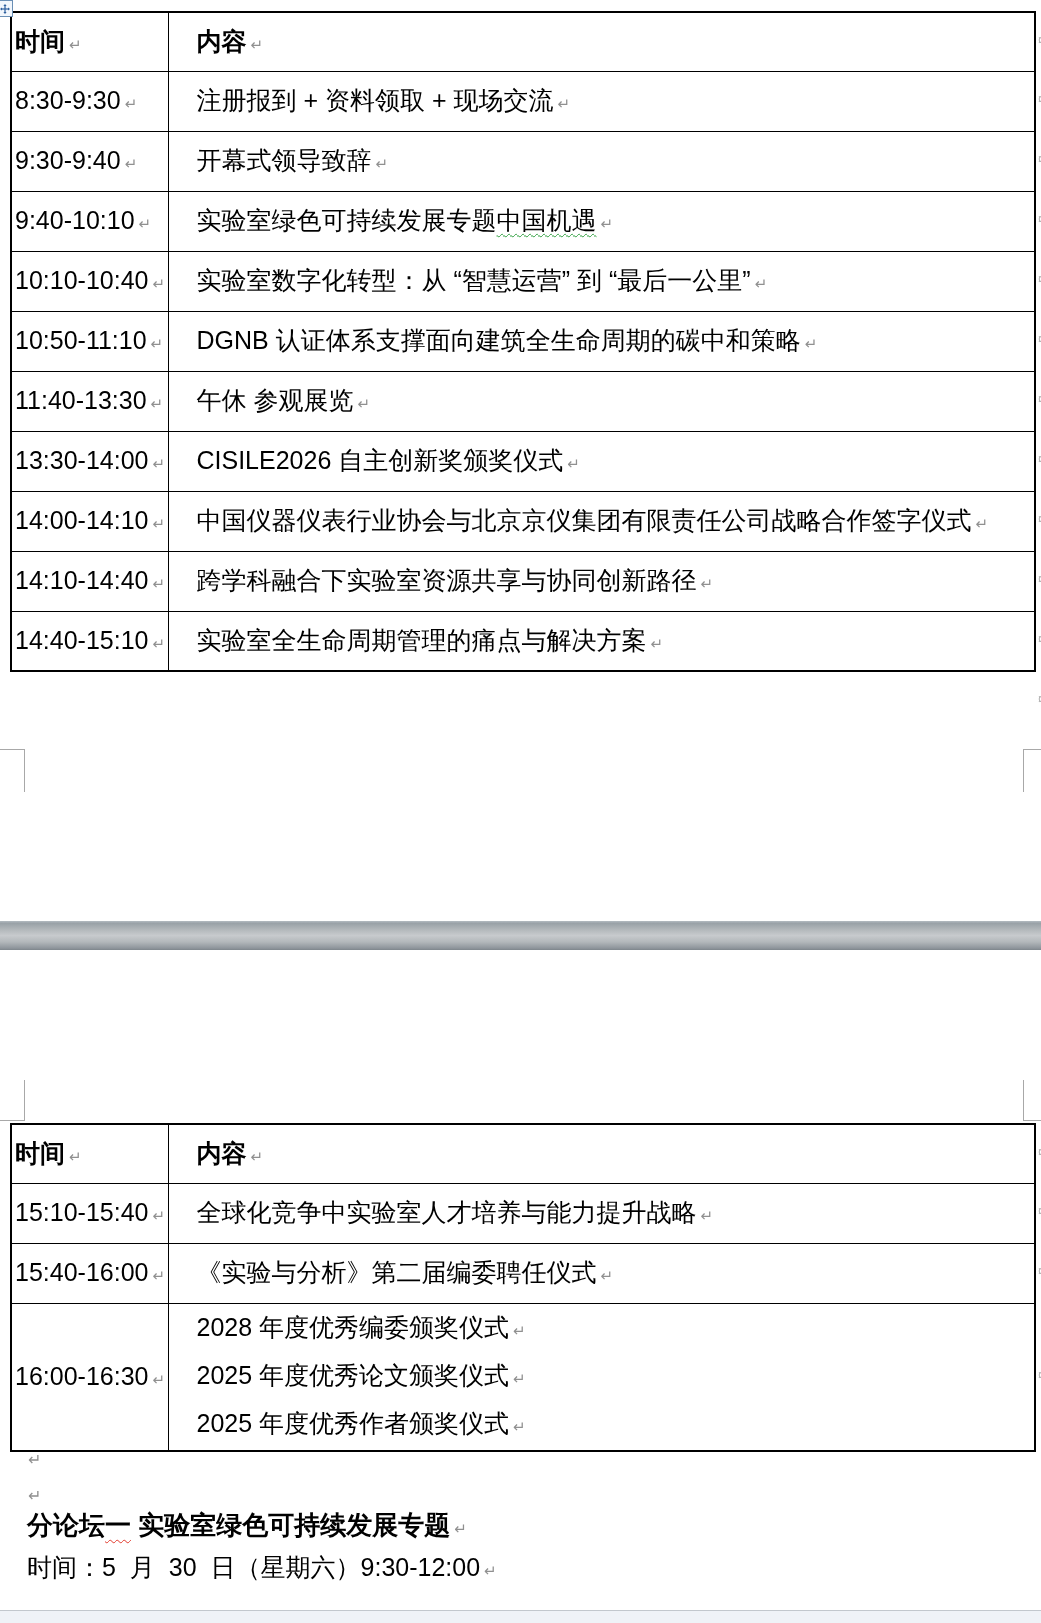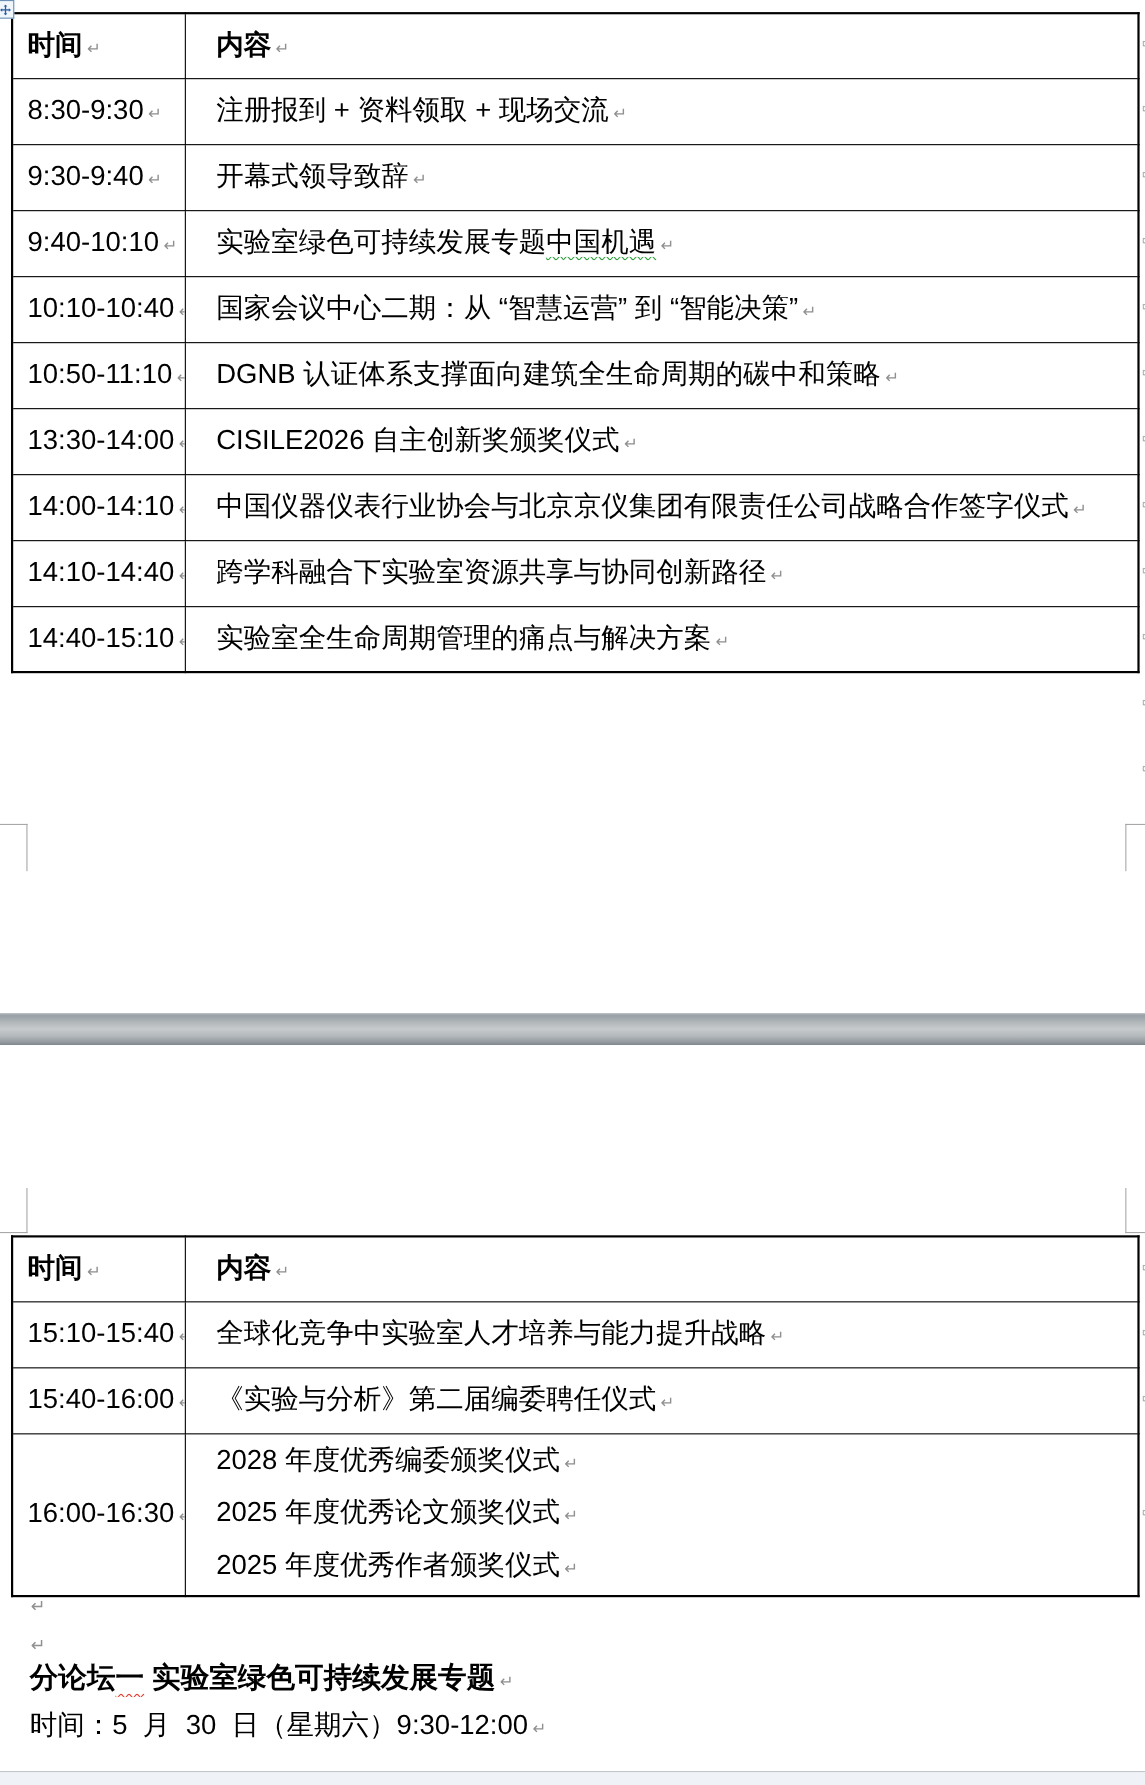--- a/index.html
+++ b/index.html
@@ -16,21 +16,21 @@
   #table1{top:11px}
   #table2{top:1123px}
   .doc-table{border:2.5px solid #000}
   .doc-table th,.doc-table td{border:1.5px solid #000;vertical-align:middle;overflow:hidden}
   .doc-table tr{height:60px}
   .doc-table tr.hdr{height:59px}
   .doc-table tr.tall{height:136px}
   col.c-time{width:157px}
   th{font-weight:bold;text-align:left}
   th,td{font-size:25px;line-height:1.25}
-  .cell-time{padding-left:13px;white-space:nowrap}
+  .cell-time{padding-left:3px;white-space:nowrap}
   .cell-content{padding-left:28px}
   .cell-line{line-height:45px;white-space:nowrap}
   
   .p-mark{color:#909090;font-size:15px;margin-left:4px;font-weight:normal}
   .eor{position:absolute;color:#ababab;font-size:12px;z-index:2}
   .wavy-green{text-decoration-line:underline;text-decoration-style:wavy;text-decoration-color:#2e9e3e;text-decoration-thickness:1px;text-underline-offset:4px}
   .wavy-red{text-decoration-line:underline;text-decoration-style:wavy;text-decoration-color:#e23b2e;text-decoration-thickness:1px;text-underline-offset:5px}
   
   #handle{
     position:absolute;left:-3px;top:0;width:14px;height:15px;
@@ -94,25 +94,29 @@
       <tr>
         <td class="cell-time"><span>9:30-9:40</span><span class="p-mark">↵</span></td>
         <td class="cell-content"><span>开幕式领导致辞</span><span class="p-mark">↵</span></td>
       </tr>
       <tr>
         <td class="cell-time"><span>9:40-10:10</span><span class="p-mark">↵</span></td>
         <td class="cell-content"><span>实验室绿色可持续发展专题</span><span class="wavy-green">中国机遇</span><span class="p-mark">↵</span></td>
       </tr>
       <tr>
         <td class="cell-time"><span>10:10-10:40</span><span class="p-mark">↵</span></td>
-        <td class="cell-content"><span>国家会议中心二期：从 “智慧运营” 到 “智能决策”</span><span class="p-mark">↵</span></td>
+        <td class="cell-content"><span>实验室数字化转型：从 “智慧运营” 到 “最后一公里”</span><span class="p-mark">↵</span></td>
       </tr>
       <tr>
         <td class="cell-time"><span>10:50-11:10</span><span class="p-mark">↵</span></td>
         <td class="cell-content"><span>DGNB 认证体系支撑面向建筑全生命周期的碳中和策略</span><span class="p-mark">↵</span></td>
+      </tr>
+      <tr>
+        <td class="cell-time"><span>11:40-13:30</span><span class="p-mark">↵</span></td>
+        <td class="cell-content"><span>午休 参观展览</span><span class="p-mark">↵</span></td>
       </tr>
       <tr>
         <td class="cell-time"><span>13:30-14:00</span><span class="p-mark">↵</span></td>
         <td class="cell-content"><span>CISILE2026 自主创新奖颁奖仪式</span><span class="p-mark">↵</span></td>
       </tr>
       <tr>
         <td class="cell-time"><span>14:00-14:10</span><span class="p-mark">↵</span></td>
         <td class="cell-content"><span>中国仪器仪表行业协会与北京京仪集团有限责任公司战略合作签字仪式</span><span class="p-mark">↵</span></td>
       </tr>
       <tr>

